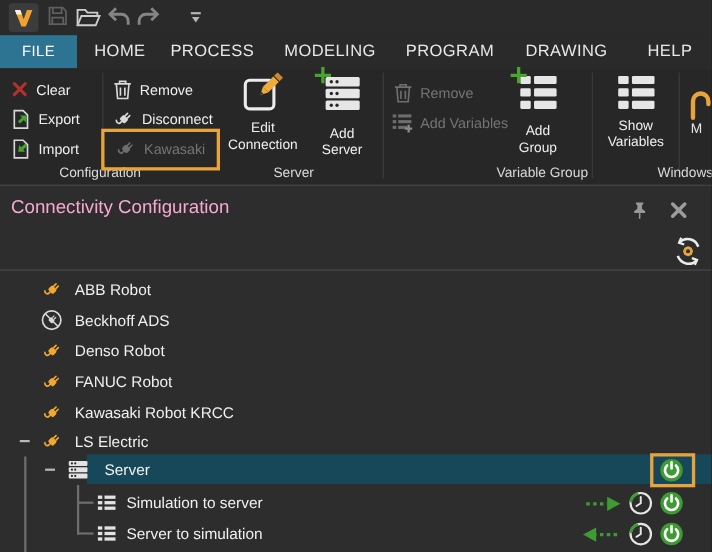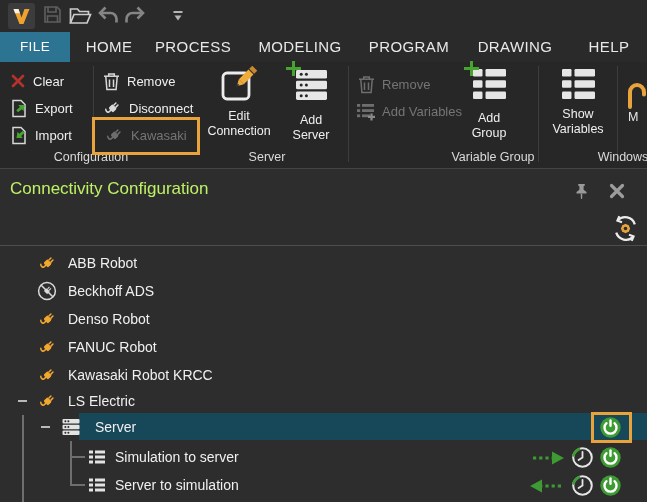--- a/index.html
+++ b/index.html
@@ -23,21 +23,21 @@
   .glabel{position:absolute;top:88px;transform:translateX(-50%);font-size:12.5px;color:#dadada;white-space:nowrap;margin-left:45px;}
   .sbtn{position:absolute;display:flex;align-items:center;gap:7px;height:20px;font-size:13px;color:#efefef;white-space:nowrap;}
   .sbtn.disabled{color:#757575;}
   .bigbtn{position:absolute;display:flex;flex-direction:column;align-items:center;}
   .bigbtn .lbl{margin-top:5px;font-size:12.5px;line-height:15px;text-align:center;color:#efefef;}
   .icon-wrap{position:relative;}
   .plus-badge{position:absolute;left:-7px;top:-5px;}
   .ann-box{position:absolute;border:3px solid #E8A33C;box-sizing:border-box;}
   
   .panel{left:0;top:168px;width:647px;height:334px;background:#2d2d2d;border-top:1px solid #454545;}
-  .panel-title{position:absolute;left:10px;top:10px;font-size:17px;color:#bef264;}
+  .panel-title{position:absolute;left:10px;top:10px;font-size:17px;color:#f9a8d4;}
   .hr{position:absolute;left:0;top:76px;width:647px;height:1px;background:#4d4d4d;}
   
   .trow{position:absolute;left:0;right:0;height:28px;}
   .trow .tlabel{position:absolute;top:0;height:28px;line-height:28px;font-size:14px;color:#f0f0f0;white-space:nowrap;}
   .sel-highlight{position:absolute;left:79px;right:0;top:0;height:27px;background:#17485A;}
   .expander{position:absolute;width:14px;height:14px;display:flex;align-items:center;justify-content:center;}
   .expander::after{content:"";width:9px;height:2px;background:#b9b9b9;}
   .tline{position:absolute;background:#6e6e6e;}
 </style>
 </head>

